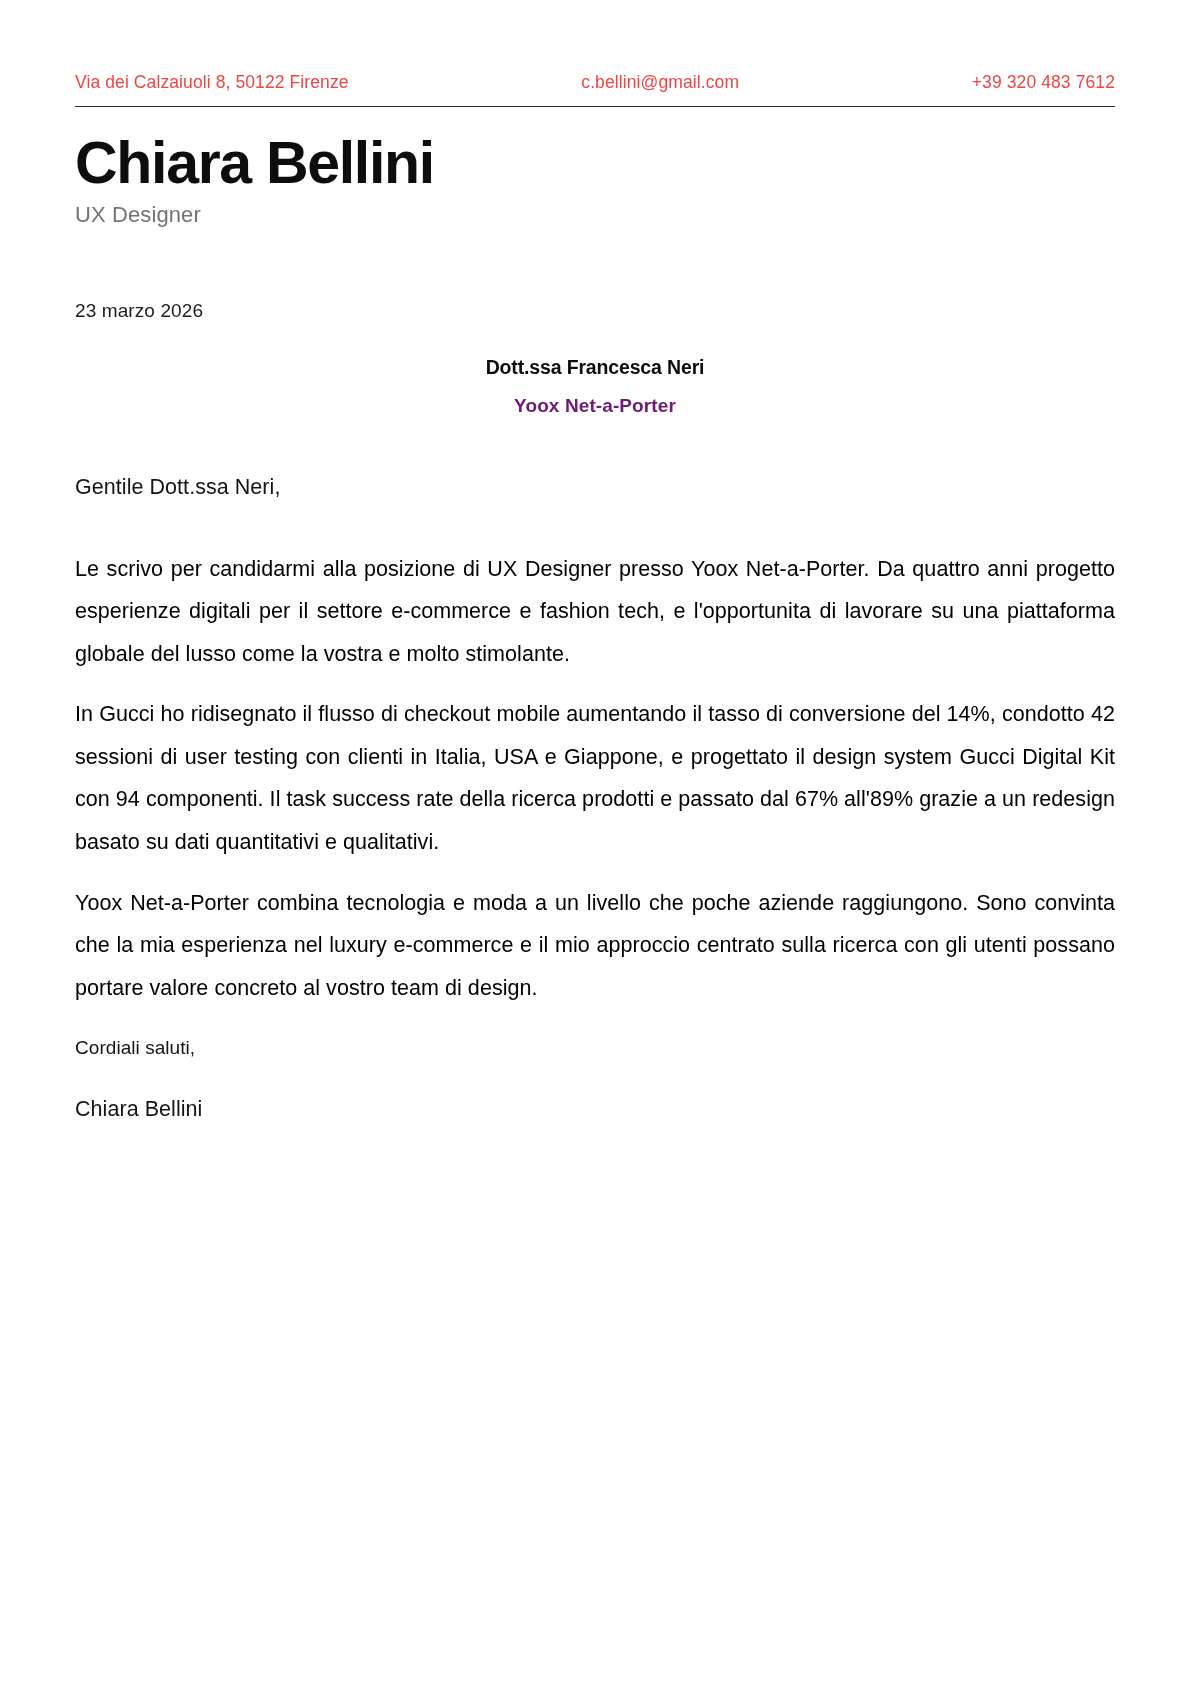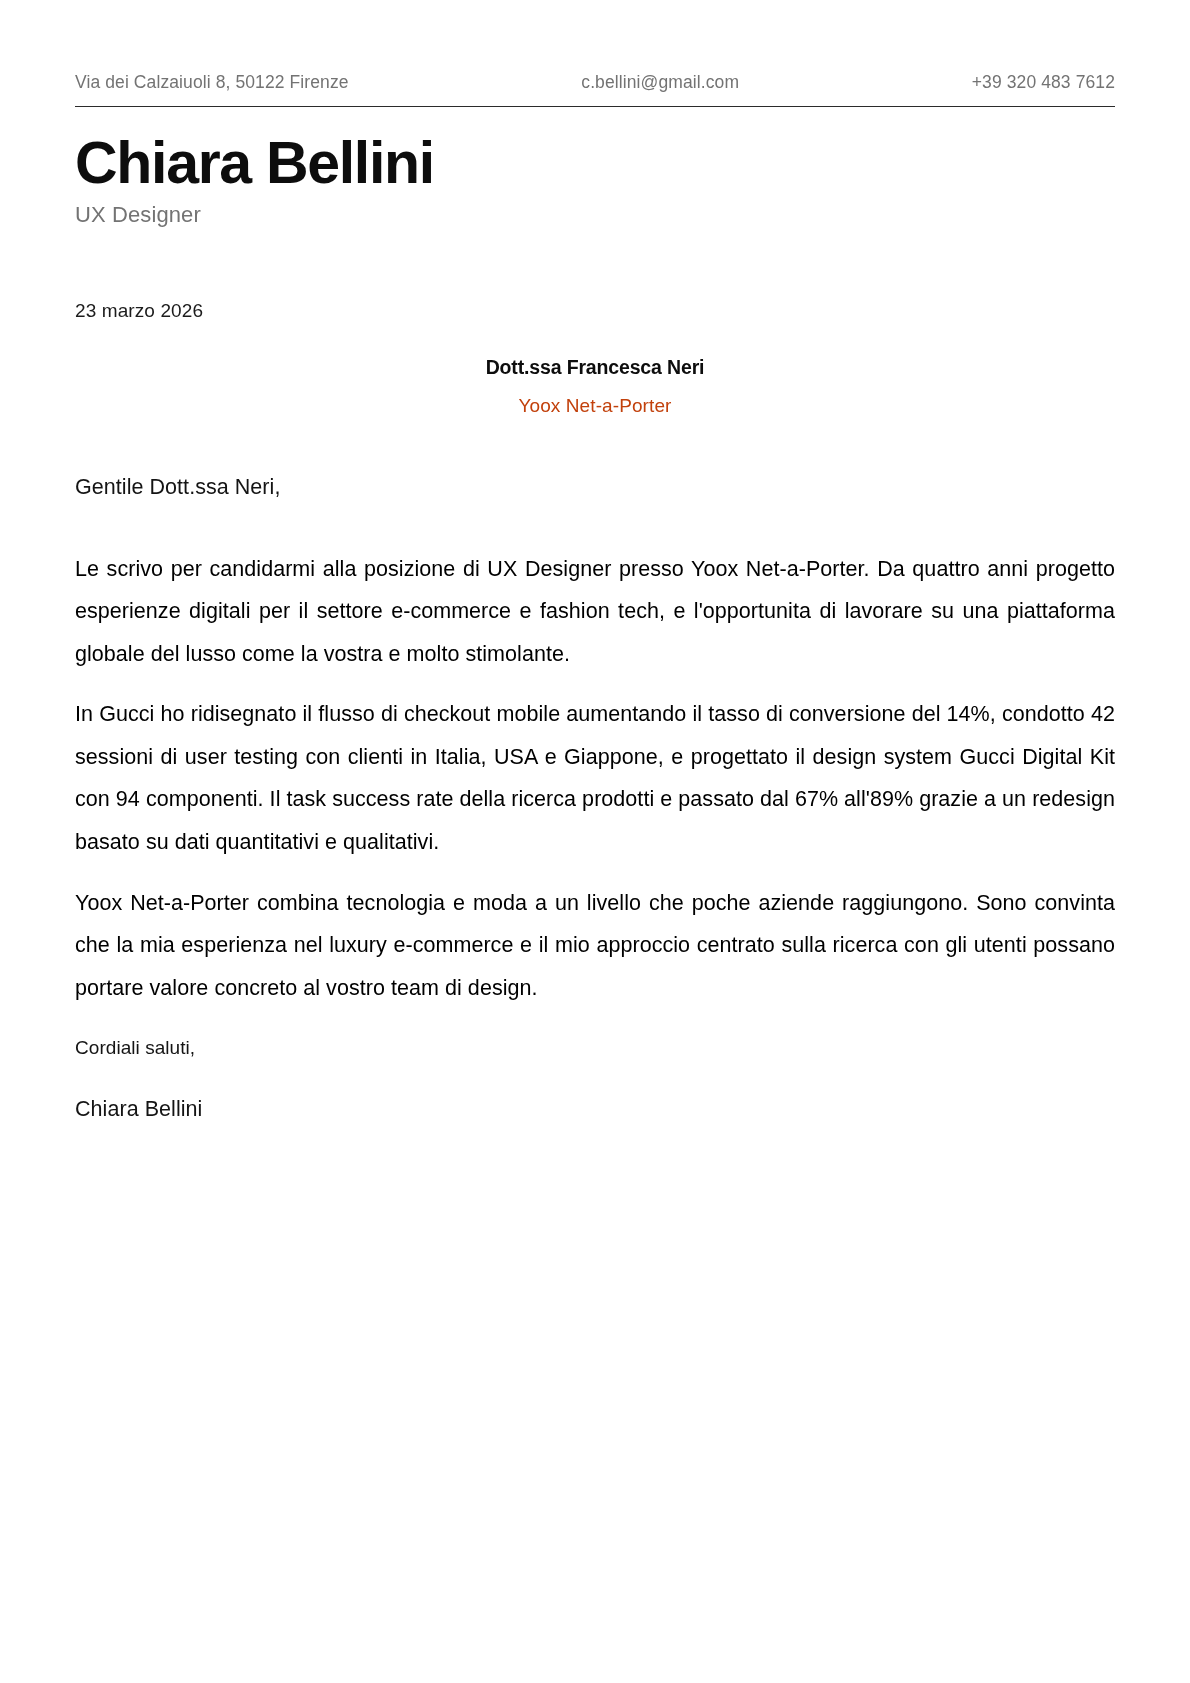--- a/index.html
+++ b/index.html
@@ -24,21 +24,21 @@
     padding: 72px 75px 60px 75px;
     position: relative;
   }
 
   
   .contact-bar {
     display: flex;
     align-items: flex-end;
     justify-content: space-between;
     font-size: 17.5px;
-    color: #737373;
+    color: #ef4444;
     letter-spacing: 0.1px;
     padding-bottom: 13px;
   }
   .contact-bar .c-left   { flex: 0 0 auto; text-align: left; }
   .contact-bar .c-center { flex: 1 1 auto; text-align: center; }
   .contact-bar .c-right  { flex: 0 0 auto; text-align: right; }
 
   .header-rule {
     height: 1px;
     background: #2b2b2b;
@@ -75,23 +75,24 @@
   }
   .recipient-name {
     font-size: 19.5px;
     font-weight: 800;
     color: #0d0d0d;
     letter-spacing: -0.15px;
     margin: 0 0 8px 0;
   }
   .recipient-company {
     font-size: 19px;
-    color: #c2410c;
+    color: #701a75;
     letter-spacing: 0.1px;
     margin: 16px;
+    font-weight: bold;
   }
 
   
   .body {
     margin-top: 54px;
   }
   .salutation {
     font-size: 21.5px;
     line-height: 1.5;
     color: #141414;

